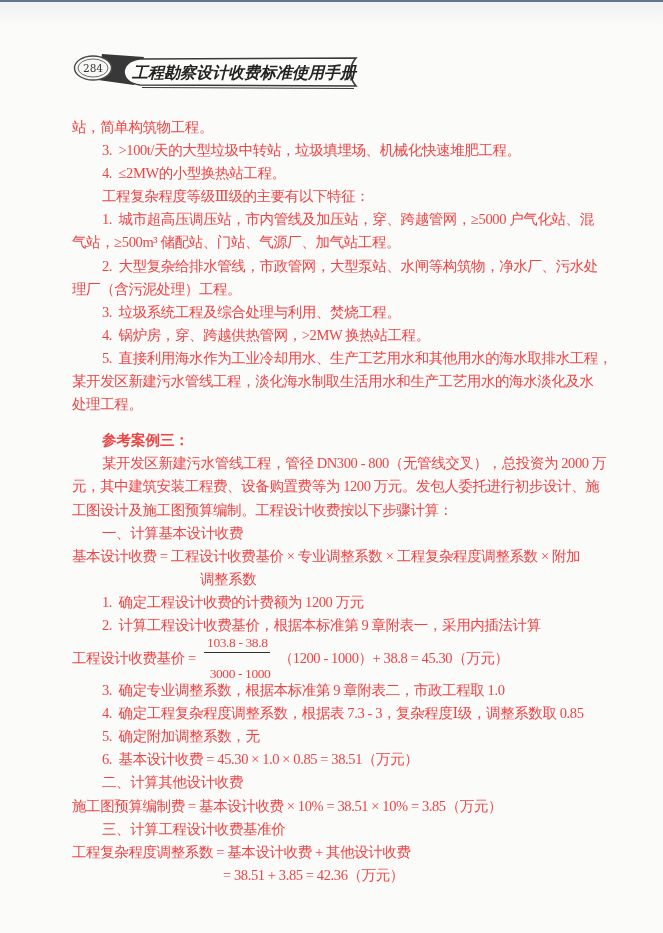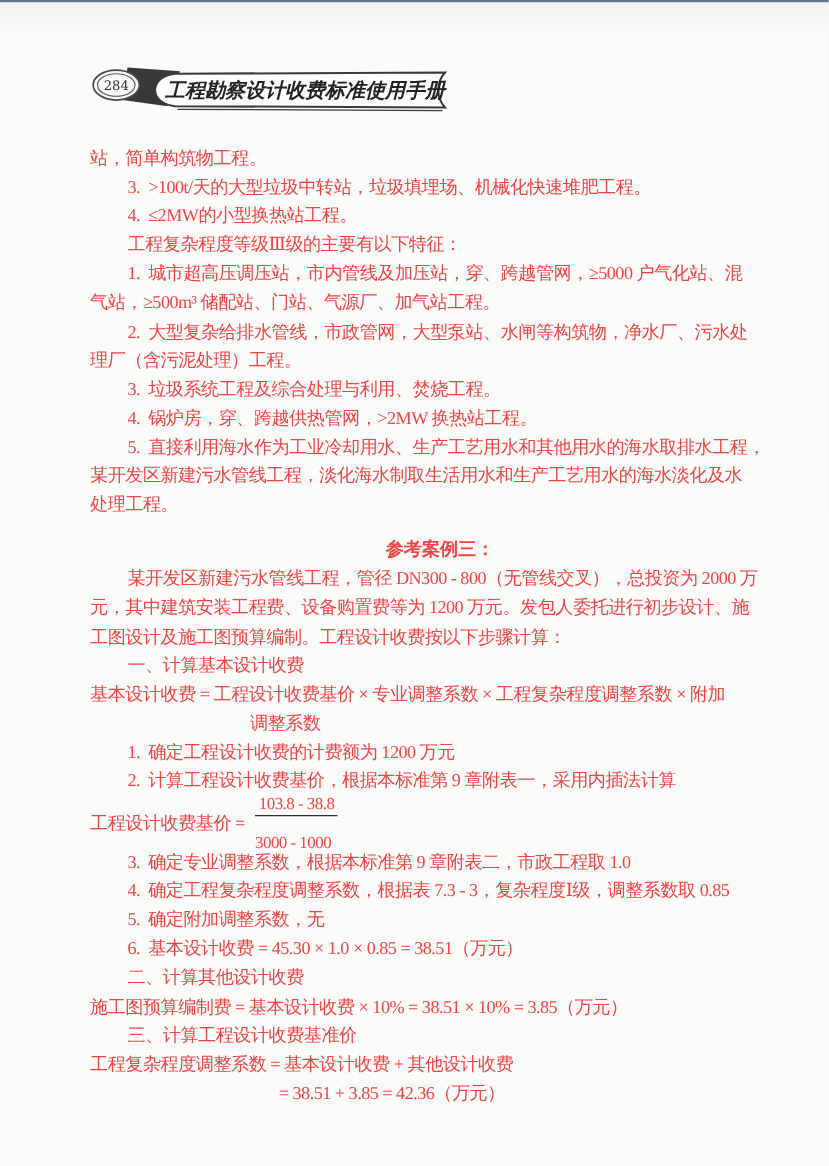--- a/index.html
+++ b/index.html
@@ -6,24 +6,24 @@
   body{width:663px;height:933px;position:relative;background:#e9e9e9;font-family:"Liberation Serif","DejaVu Serif",serif;}
   .page{position:absolute;inset:0;background:#fbfbfa;overflow:hidden;}
   .top-edge{position:absolute;top:0;left:0;right:0;height:2px;background:#64748b;}
   .top-band{position:absolute;top:2px;left:0;right:0;height:24px;background:linear-gradient(#f0f1f2,#fbfbfa);}
   .header{position:absolute;left:72px;top:52px;width:300px;height:42px;}
   .content{position:absolute;left:72px;top:116px;width:530px;color:#ef4444;}
   .ln{font-size:14.5px;line-height:23.1px;letter-spacing:-0.4px;white-space:pre;}
   .i1{margin-left:30px;}
   .cont-indent{margin-left:128px;}
   .eq-indent{margin-left:151px;}
-  .gap-top{margin-top:13px;text-align:center;}
+  .gap-top{margin-top:13px;}
   .hei{font-family:"Liberation Sans","DejaVu Sans",sans-serif;font-weight:bold;letter-spacing:0;}
   .formula{height:42px;display:flex;align-items:center;font-size:14.5px;letter-spacing:-0.4px;white-space:pre;}
-  .frac{display:inline-flex;flex-direction:column;align-items:flex-start;margin:0 5px;font-size:13.5px;line-height:16px;gap:12px;}
+  .frac{display:inline-flex;flex-direction:column;align-items:flex-end;margin:0 5px;font-size:13.5px;line-height:16px;gap:12px;}
   .frac .num{display:block;border-bottom:1.2px solid #2e2e2e;padding:0 3px 1px;}
   .frac .den{display:block;padding-top:1px;}
   svg text{font-family:"DejaVu Serif","Liberation Serif",serif;}
 </style>
 </head>
 <body>
 
 <div class="page">
   <div class="top-edge"></div>
   <div class="top-band"></div>
@@ -66,20 +66,21 @@
     <div class="ln">基本设计收费 = 工程设计收费基价 × 专业调整系数 × 工程复杂程度调整系数 × 附加</div>
     <div class="ln cont-indent">调整系数</div>
     <div class="ln i1">1.  确定工程设计收费的计费额为 1200 万元</div>
     <div class="ln i1">2.  计算工程设计收费基价，根据本标准第 9 章附表一，采用内插法计算</div>
     <div class="formula">
       <span>工程设计收费基价 = </span>
       <span class="frac">
         <span class="num">103.8 - 38.8</span>
         <span class="den">3000 - 1000</span>
       </span>
+      <span> （1200 - 1000）+ 38.8 = 45.30（万元）</span>
     </div>
     <div class="ln i1">3.  确定专业调整系数，根据本标准第 9 章附表二，市政工程取 1.0</div>
     <div class="ln i1">4.  确定工程复杂程度调整系数，根据表 7.3 - 3，复杂程度Ⅰ级，调整系数取 0.85</div>
     <div class="ln i1">5.  确定附加调整系数，无</div>
     <div class="ln i1">6.  基本设计收费 = 45.30 × 1.0 × 0.85 = 38.51（万元）</div>
     <div class="ln i1">二、计算其他设计收费</div>
     <div class="ln">施工图预算编制费 = 基本设计收费 × 10% = 38.51 × 10% = 3.85（万元）</div>
     <div class="ln i1">三、计算工程设计收费基准价</div>
     <div class="ln">工程复杂程度调整系数 = 基本设计收费 + 其他设计收费</div>
     <div class="ln eq-indent">= 38.51 + 3.85 = 42.36（万元）</div>

